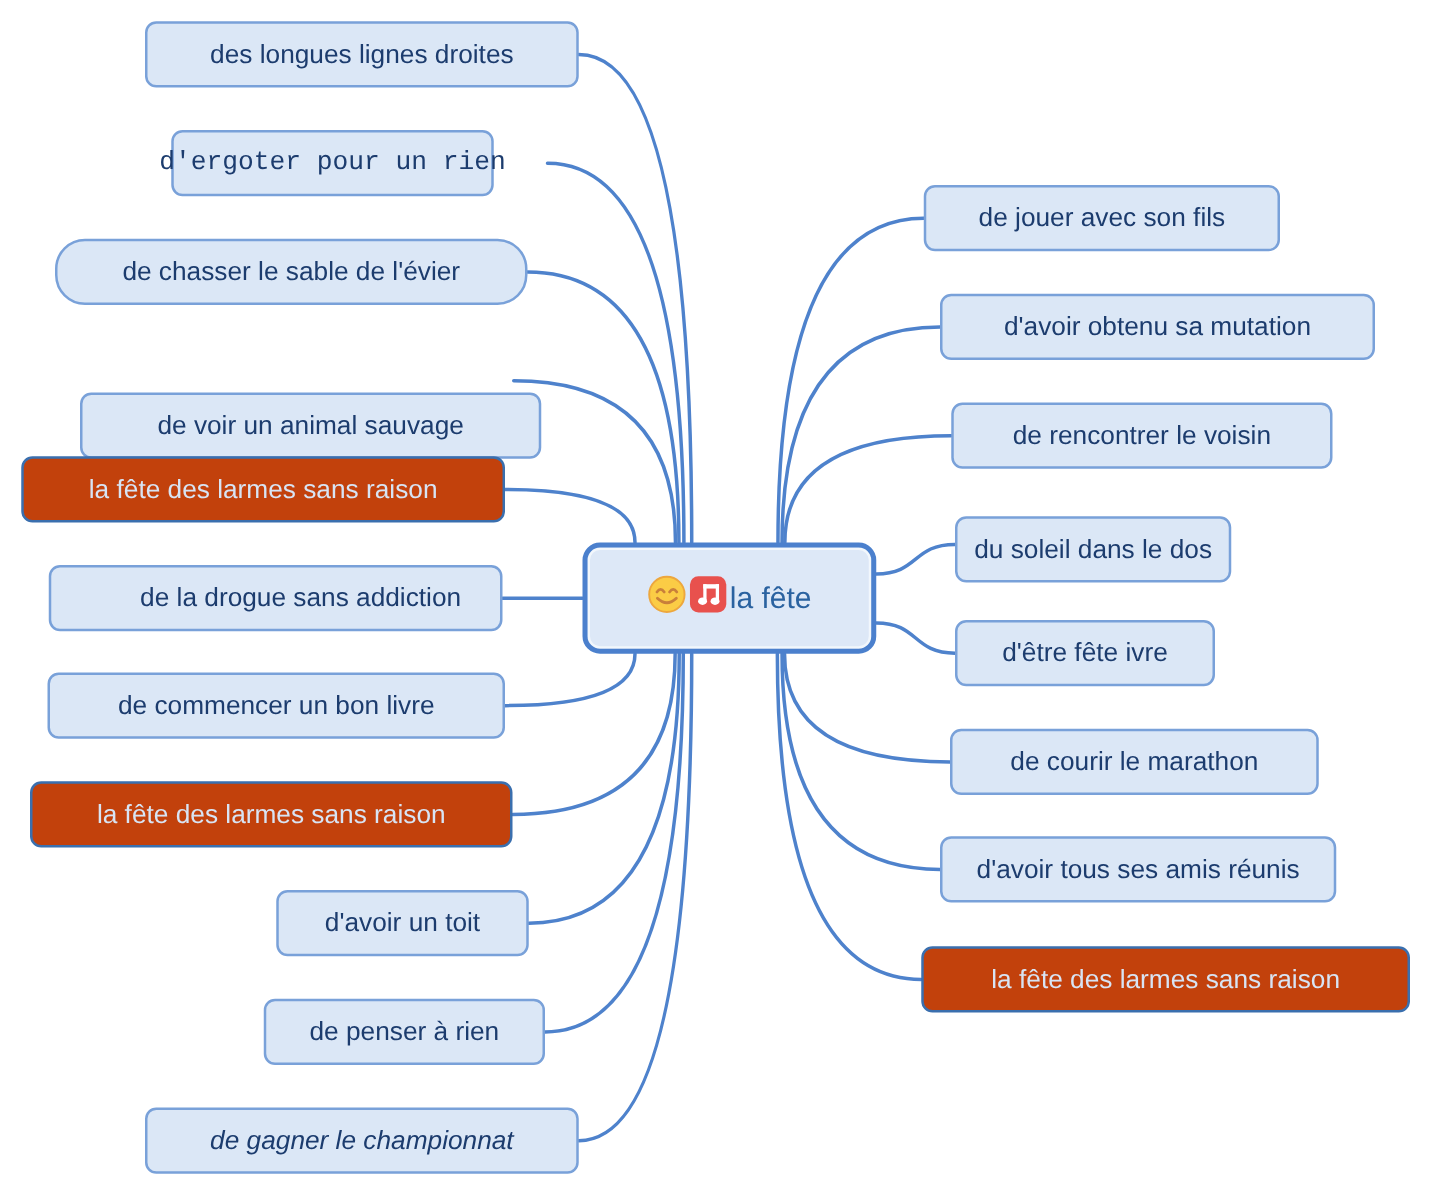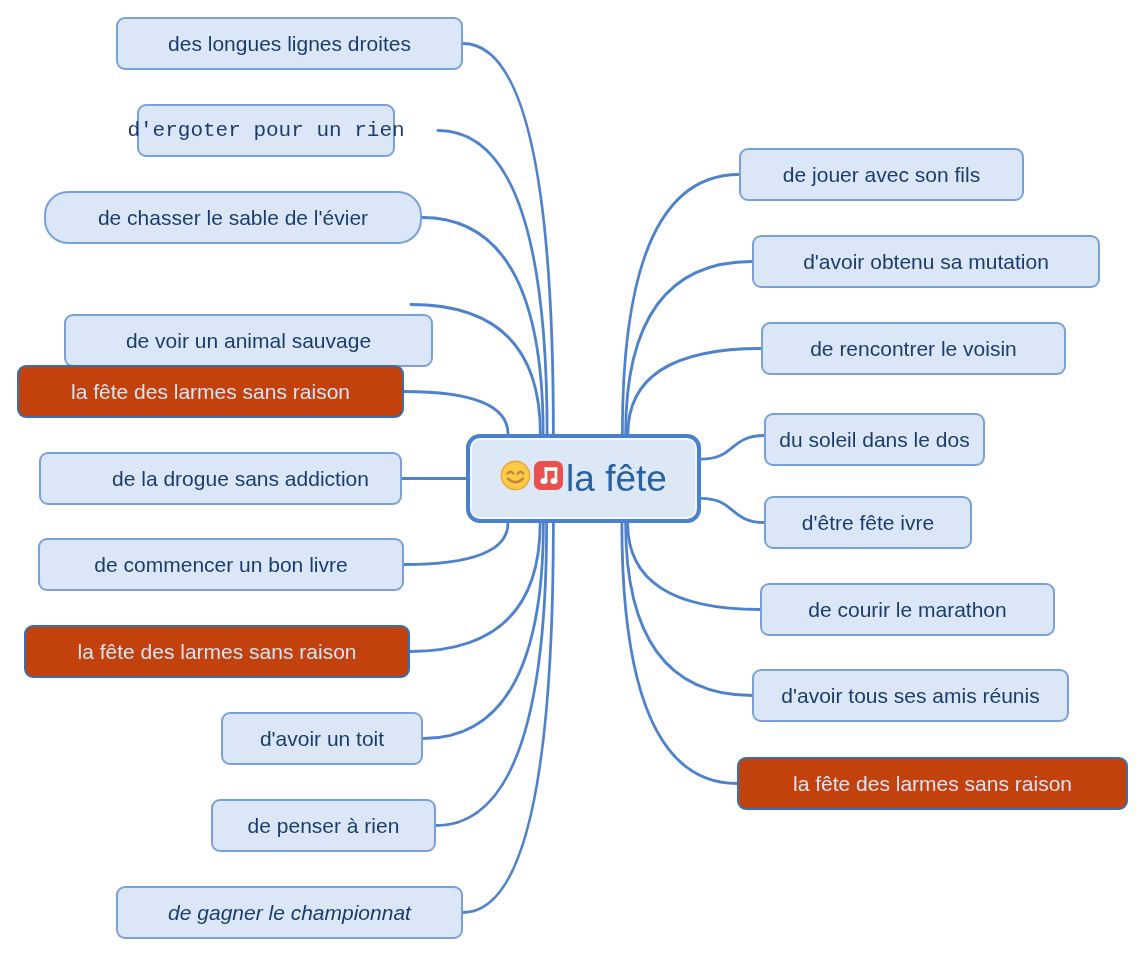--- a/index.html
+++ b/index.html
@@ -43,21 +43,21 @@
     box-sizing: border-box;
     display: flex;
     align-items: center;
     justify-content: center;
     gap: 2px;
     background: #dde8f7;
     border: 4px solid #4b80cd;
     border-radius: 14px;
     box-shadow: inset 0 0 0 2px #f2f7fc;
     color: #2a62a0;
-    font-size: 37px;
+    font-size: 24px;
     cursor: pointer;
   }
   .emoji-icon { display: inline-block; flex: 0 0 auto; }
   .node-label { pointer-events: none; }
 </style>
 </head>
 <body>
 
 <div id="canvas">
 

